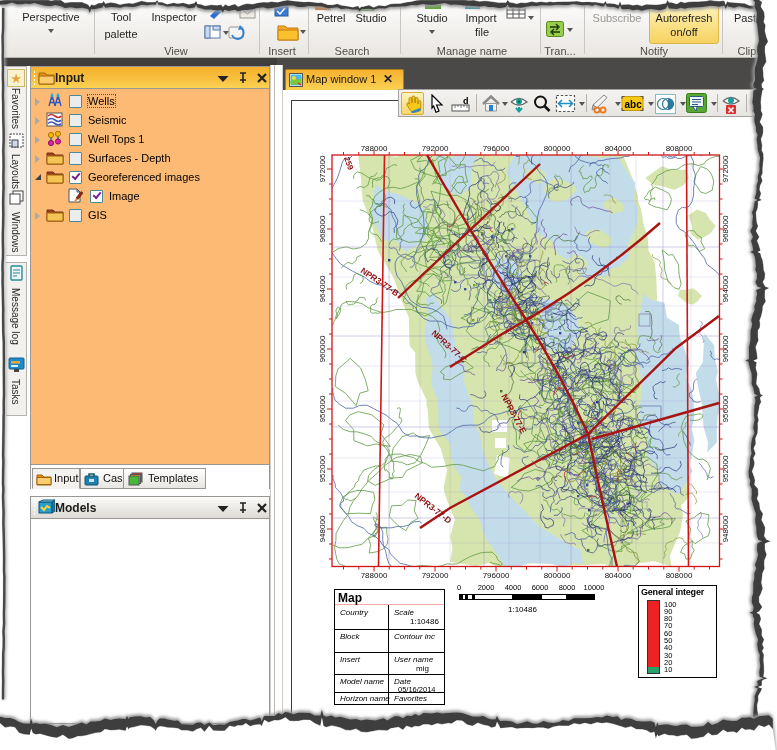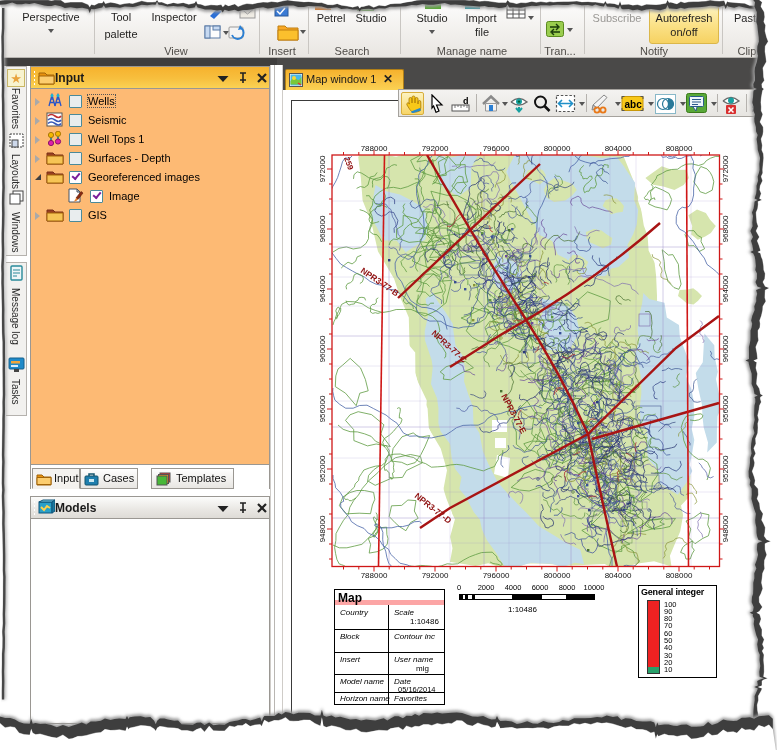--- a/index.html
+++ b/index.html
@@ -54,21 +54,21 @@
 #maptab{position:absolute;left:285px;top:69px;width:119px;height:21px;background:linear-gradient(#f6b22d,#f8c243 55%,#fbd254);
  border:1px solid #b07f17;border-bottom:none;border-radius:2px 2px 0 0;z-index:2}
 #maptab .t{position:absolute;left:20px;top:3px;font-size:11px;color:#1a1a1a}
 #maptab .x{position:absolute;left:97px;top:2px;font-size:12px;font-weight:bold;color:#222}
 #mwtoolbar{position:absolute;left:398px;top:89px;width:379px;height:28px;background:linear-gradient(#f4f3f1,#e7e5e1);
  border:1px solid #a5a29d;z-index:4}
 #mwtoolbar .tsep{position:absolute;top:4px;bottom:4px;width:1px;background:#b5b2ae}
 #pageborder{position:absolute;left:291px;top:100px;width:462px;height:640px;border-left:1px solid #3a3a3a;border-top:1px solid #3a3a3a;z-index:1}
 
 #mtable{position:absolute;left:334px;top:589px;width:111px;height:116px;border:1.5px solid #000;z-index:4;background:#fff;font-size:8px;font-style:italic;color:#000}
-#mtable .hd{position:absolute;left:0;top:0;width:100%;height:15px;border-bottom:5px solid #fca5a5;font-style:normal;font-weight:bold;font-size:12px;padding:1px 0 0 3px}
+#mtable .hd{position:absolute;left:0;top:0;width:100%;height:15px;border-bottom:1px solid #fca5a5;font-style:normal;font-weight:bold;font-size:12px;padding:1px 0 0 3px}
 #mtable .rline{position:absolute;left:0;width:100%;border-bottom:1px solid #000}
 #mtable .vline{position:absolute;left:53px;top:15px;bottom:0;border-left:1px solid #000}
 #mtable .c{position:absolute;padding:1px 0 0 3px}
 
 #sbar{position:absolute;left:450px;top:583px;width:170px;height:35px;z-index:4;font-size:7.5px;color:#000}
 #sbar .num{position:absolute;top:0;transform:translateX(-50%)}
 #sbar .bar{position:absolute;left:9px;top:11px;width:136px;height:6px;border:1px solid #000;background:#fff}
 #sbar .seg{position:absolute;top:0;height:4px;background:#000}
 #sbar .ratio{position:absolute;left:50px;top:22px;font-size:8px}
 
@@ -276,21 +276,21 @@
         <span style="left:21px">Input</span>
       </div>
       <div class="bt" style="left:49px;width:58px">
         <span class="abs" style="left:3px;top:3px"><svg width="16" height="14">
             <rect x="1" y="4" width="13" height="9" rx="1" fill="#1f7fae" stroke="#14556e"></rect>
             <path d="M5,4 v-2 h5 v2" stroke="#14556e" fill="none" stroke-width="1.5"></path>
             <rect x="5" y="7" width="5" height="3" fill="#cde8f0"></rect>
           </svg></span>
         <span style="left:22px">Cases</span>
       </div>
-      <div class="bt" style="left:120px;width:83px">
+      <div class="bt" style="left:92px;width:83px">
         <span class="abs" style="left:4px;top:3px"><svg width="16" height="14">
             <rect x="4" y="1" width="10" height="9" fill="#e83030" stroke="#555"></rect>
             <rect x="2.5" y="2.5" width="10" height="9" fill="#f8a818" stroke="#555"></rect>
             <rect x="1" y="4" width="10" height="9" fill="#48b838" stroke="#555"></rect>
           </svg></span>
         <span style="left:24px">Templates</span>
       </div>
     </div>
 <div id="modelshead" class="phead">
       <div class="grip"></div>

